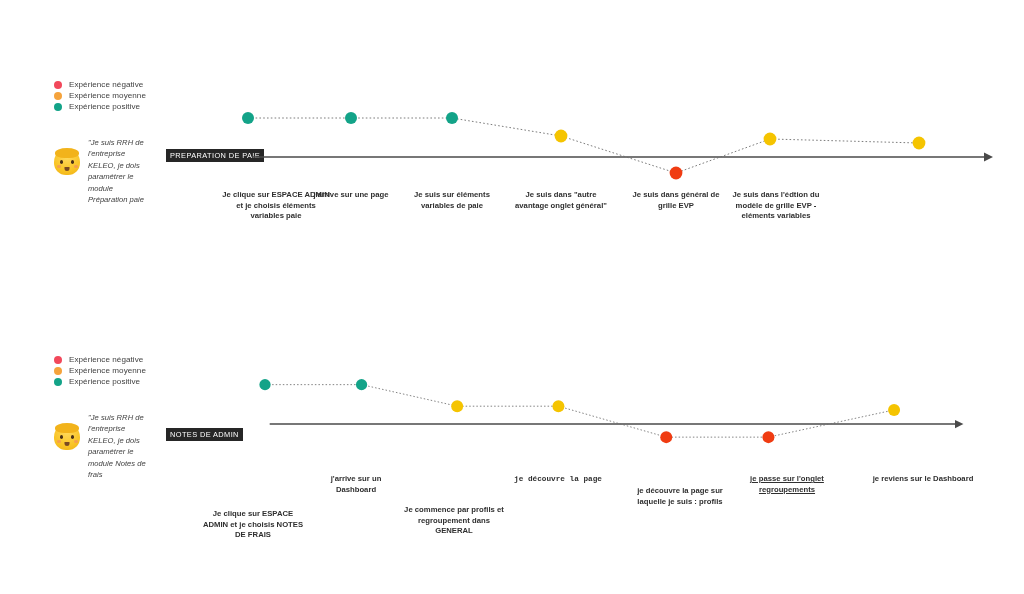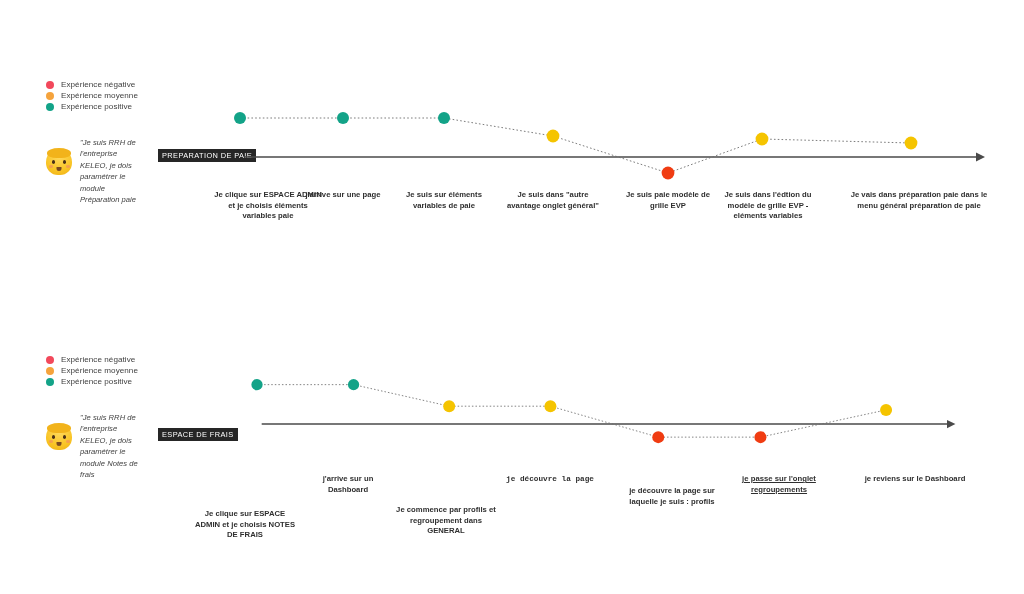--- a/index.html
+++ b/index.html
@@ -11,21 +11,21 @@
     width: 1024px;
     height: 594px;
     position: relative;
     font-family: "Liberation Sans", sans-serif;
     color: #3c3c3c;
     overflow: hidden;
   }
 
   .journey {
     position: absolute;
-    left: 0;
+    left: 8px;
     width: 992px;
   }
   #journey-0 { top: 0px; height: 300px; }
   #journey-1 { top: 274px; height: 320px; }
 
   
   .legend {
     position: absolute;
     left: 46px;
     width: 160px;
@@ -212,23 +212,22 @@
       <circle cx="668" cy="173" r="6.4" fill="#f03c12"></circle>
       <circle cx="762" cy="139" r="6.4" fill="#f5c400"></circle>
       <circle cx="911" cy="143" r="6.4" fill="#f5c400"></circle>
     </g>
   </svg>
 
   <div class="step-label" style="left:186px; top:190px; width:108px;margin-left:28px;">Je clique sur ESPACE ADMIN et je choisis éléments variables paie</div>
   <div class="step-label" style="left:295px; top:190px; width:96px;">j'arrive sur une page</div>
   <div class="step-label" style="left:396px; top:190px; width:96px;">Je suis sur éléments variables de paie</div>
   <div class="step-label" style="left:501px; top:190px; width:104px;">Je suis dans "autre avantage onglet général"</div>
-  <div class="step-label" style="left:618px; top:190px; width:100px;">Je suis paie modèle de grille EVP</div>
+  <div class="step-label" style="left:618px; top:190px; width:100px;">Je suis dans général de grille EVP</div>
   <div class="step-label" style="left:720px; top:190px; width:96px;">Je suis dans l'édtion du modèle de grille EVP - eléments variables</div>
-  <div class="step-label" style="left:846px; top:190px; width:146px;">Je vais dans préparation paie dans le menu général préparation de paie</div>
 </section>
 
 <section class="journey" id="journey-1">
 
   <div class="legend" style="top:80px;">
     <div class="legend-row">
       <span class="legend-swatch" style="background:#f2485b"></span>
       <span class="legend-label">Expérience négative</span>
     </div>
     <div class="legend-row">
@@ -247,21 +246,21 @@
         <span class="hair"></span>
       <span class="eye l"></span>
         <span class="eye r"></span>
       <span class="cheek l"></span>
         <span class="cheek r"></span>
       <span class="mouth"></span>
     </div>
     <div class="persona-quote">"Je suis RRH de l'entreprise KELEO, je dois paramétrer le module Notes de frais</div>
   </div>
 
-  <div class="phase-badge" style="left:158px; top:154px;">ESPACE DE FRAIS</div>
+  <div class="phase-badge" style="left:158px; top:154px;">NOTES DE ADMIN</div>
 
   <svg class="plot" width="1024" height="320" viewBox="0 0 1024 320">
     <g>
       <line x1="245" y1="160" x2="976" y2="160" stroke="#4a4a4a" stroke-width="1.4"></line>
       <polygon points="976,155.6 985,160 976,164.4" fill="#4a4a4a"></polygon>
     </g>
     <g fill="none" stroke="#6d6d6d" stroke-width="0.9" stroke-dasharray="1.6 2.2">
       <polyline points="240,118 343,118 445,141 553,141 668,174 777,174 911,145"></polyline>
     </g>
     <g>

